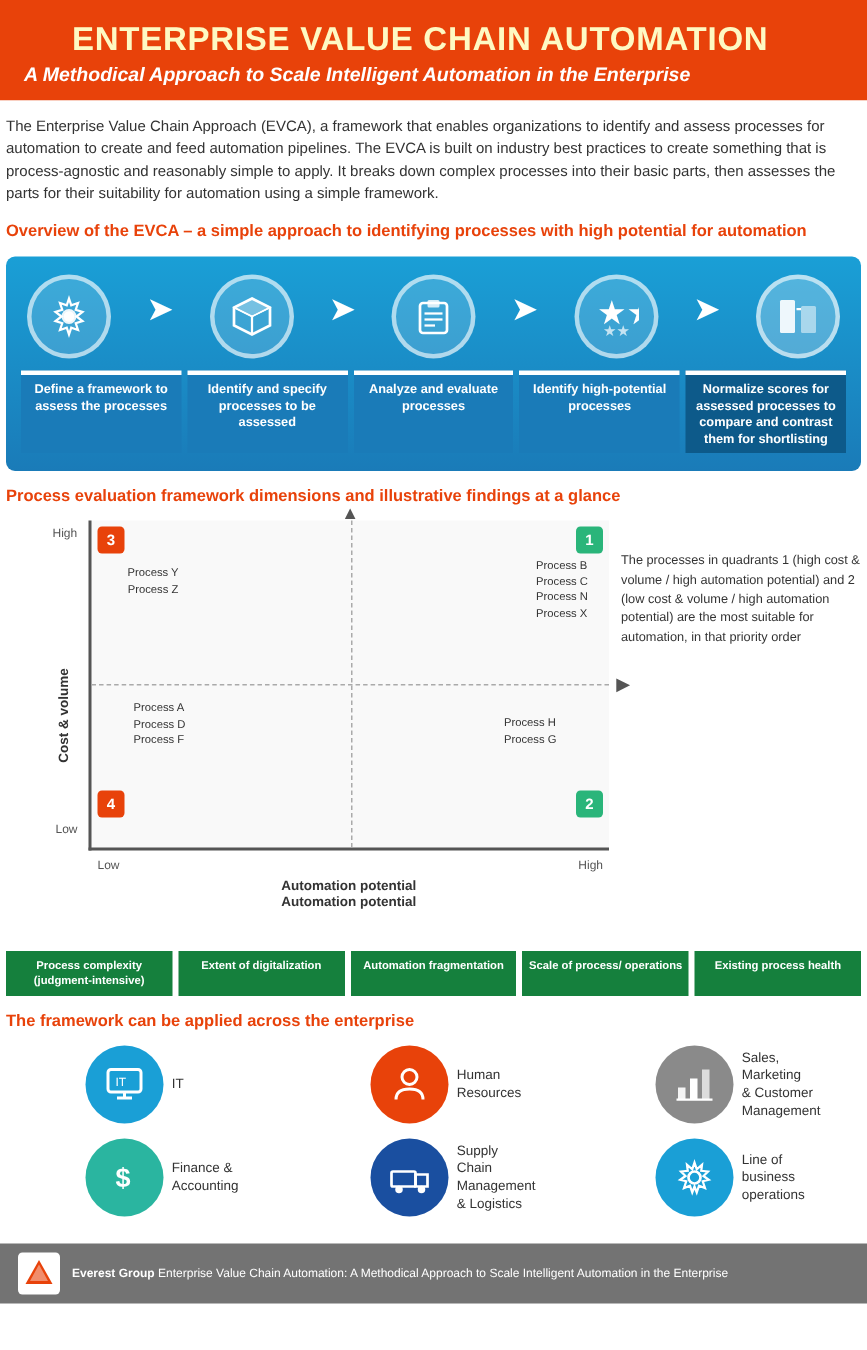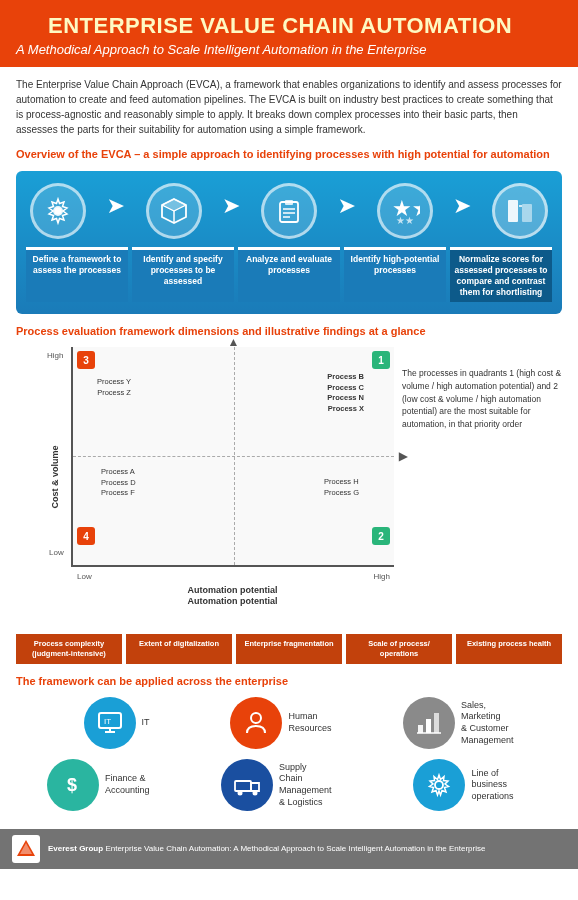--- a/index.html
+++ b/index.html
@@ -22,26 +22,26 @@
       font-weight: 900;
       letter-spacing: 0.5px;
       line-height: 1.1;
       margin-left: 32px;
     }
     .header-subtitle {
       color: #fff;
       font-size: 13px;
       font-style: italic;
       margin-top: 4px;
-      font-weight: 400;
+      font-weight: 700;
     }
 
     
     .body {
-      padding: 10px 16px;
+      padding: 10px 4px;
       background: #fff;
     }
 
     .intro-text {
       font-size: 10px;
       color: #333;
       line-height: 1.5;
       margin-bottom: 10px;
     }
 
@@ -207,21 +207,21 @@
     
     .dimensions-row {
       display: flex;
       gap: 4px;
       margin-top: 8px;
       margin-bottom: 10px;
     }
 
     .dim-box {
       flex: 1;
-      background: #c2410c;
+      background: #15803d;
       color: #fff;
       font-size: 7.5px;
       font-weight: 600;
       padding: 5px 4px;
       text-align: center;
       line-height: 1.3;
     }
 
     
     .applied-section {
@@ -251,21 +251,21 @@
 
     .app-label-inline {
       font-size: 9px;
       color: #333;
       line-height: 1.3;
     }
 
     .icon-entry {
       display: flex;
       flex-direction: column;
-      align-items: flex-end;
+      align-items: flex-start;
       width: 85px;
     }
 
     .icon-entry-horizontal {
       display: flex;
       align-items: center;
       gap: 6px;
     }
 
     
@@ -422,41 +422,41 @@
 
             <div class="quad-badge quad-3">3</div>
             <div class="quad-badge quad-1">1</div>
             <div class="quad-badge quad-4">4</div>
             <div class="quad-badge quad-2">2</div>
 
             <div class="quad-text" style="left:24px; top:30px;text-align:center;">Process Y<br>Process Z</div>
 
             <div class="quad-text" style="left:28px; top:120px;">Process A<br>Process D<br>Process F</div>
 
-            <div class="quad-text" style="right:30px; top:25px; text-align:right;font-weight:bold;">Process B<br>Process C<br>Process N<br>Process X</div>
+            <div class="quad-text" style="right:14px; top:25px; text-align:left;">Process B<br>Process C<br>Process N<br>Process X</div>
 
             <div class="quad-text" style="right:35px; top:130px;">Process H<br>Process G</div>
 
             <div style="position:absolute; bottom:-16px; left:4px; font-size:8px; color:#555;">Low</div>
             <div style="position:absolute; bottom:-16px; right:4px; font-size:8px; color:#555;">High</div>
           </div>
 
           <div style="text-align:center; font-size:9px; font-weight:700; color:#333; margin-top:18px;">Automation potential</div>
           <div style="text-align:center; font-size:9px; font-weight:700; color:#333; margin-top:1px;">Automation potential</div>
         </div>
       </div>
 
       <div class="quadrant-legend">The processes in quadrants 1 (high cost &amp; volume / high automation potential) and 2 (low cost &amp; volume / high automation potential) are the most suitable for automation, in that priority order</div>
     </div>
 
     <div class="dimensions-row">
       <div class="dim-box"><span>Process complexity
 (judgment-intensive)</span></div>
       <div class="dim-box"><span>Extent of digitalization</span></div>
-      <div class="dim-box"><span>Enterprise fragmentation</span></div>
+      <div class="dim-box"><span>Automation fragmentation</span></div>
       <div class="dim-box"><span>Scale of process/
 operations</span></div>
       <div class="dim-box"><span>Existing process health</span></div>
     </div>
   </div>
 
   <div class="applied-section">
     <div class="section-title">The framework can be applied across the enterprise</div>
 
     <div style="display:flex; justify-content:space-around; align-items:flex-start; margin-bottom:10px;">

